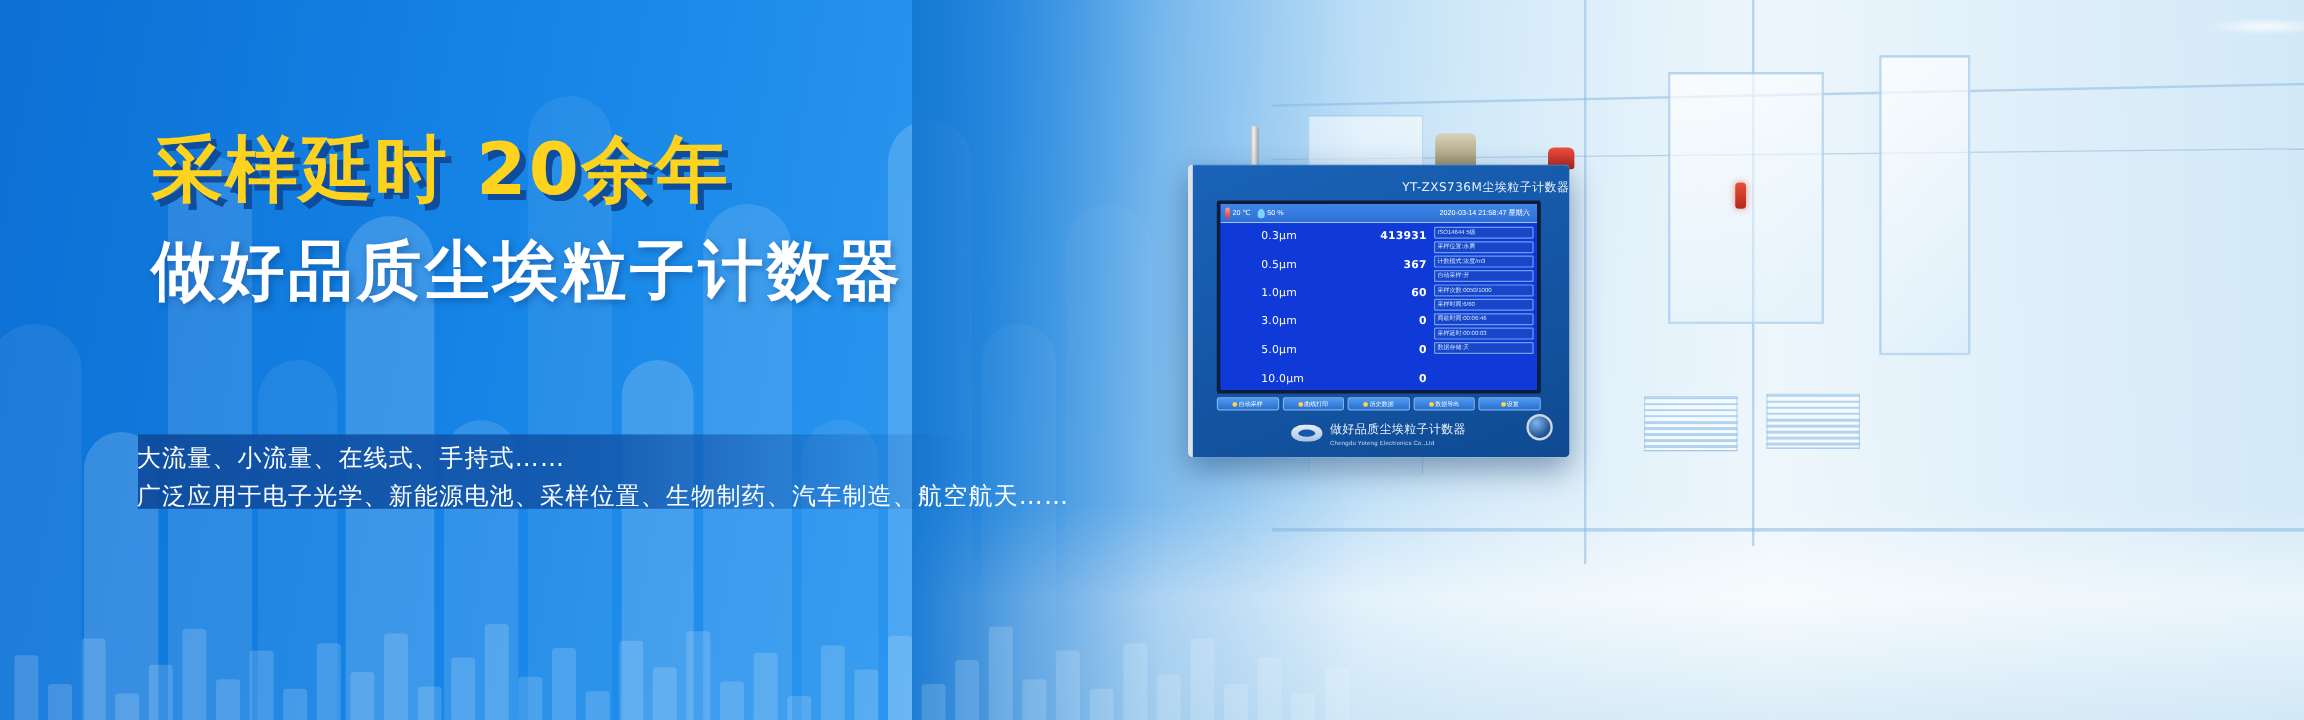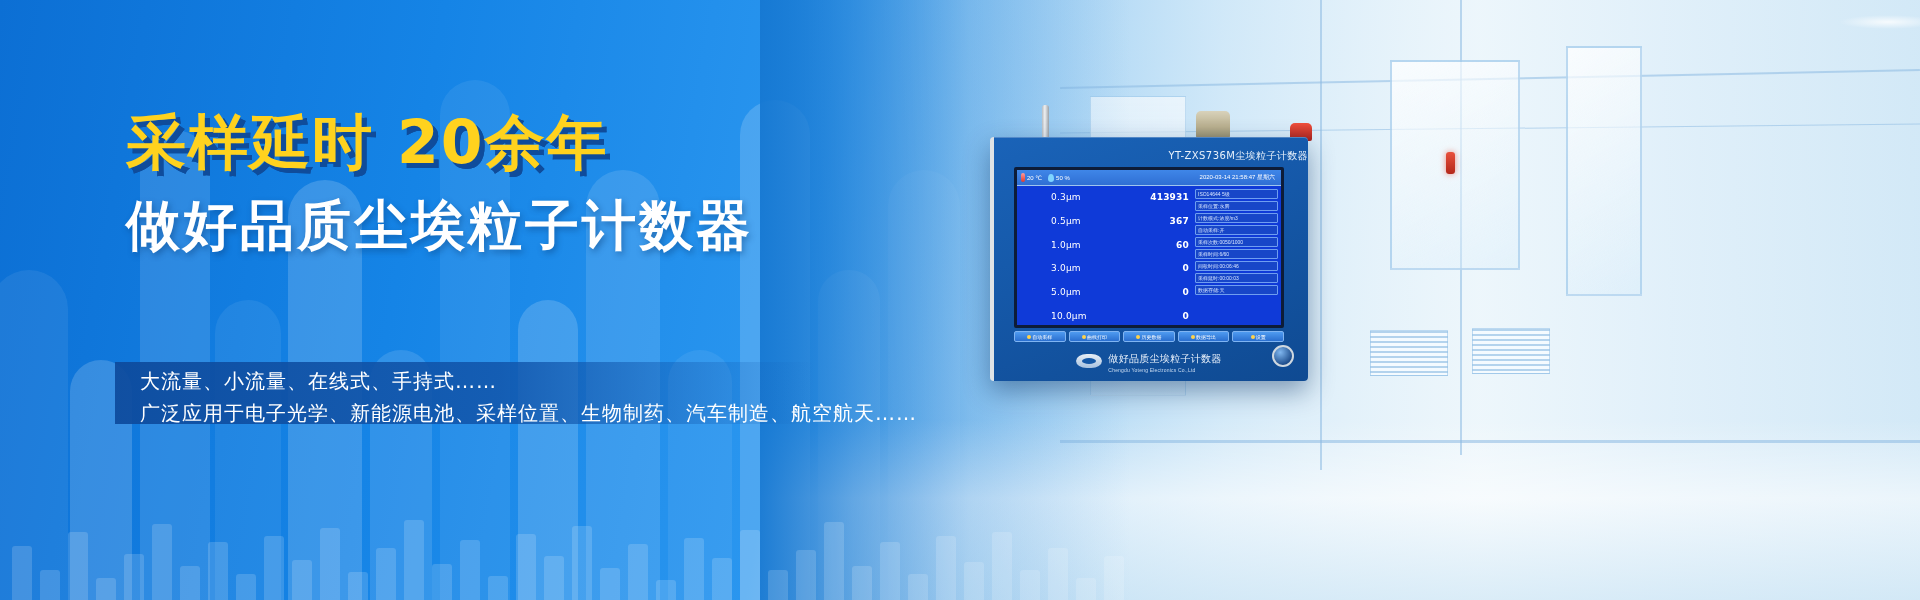--- a/index.html
+++ b/index.html
@@ -79,21 +79,21 @@
     font-size:54px; font-weight:bold; letter-spacing:3px; line-height:1.05;
     color:#ffffff;
     text-shadow:2px 3px 6px rgba(8,60,120,.45);
     font-family:"DejaVu Sans","Liberation Sans",sans-serif;
   }
   .strip{
     position:absolute; left:115px; top:362px;
     width:700px; height:62px;
     background:linear-gradient(90deg,rgba(13,74,156,.92) 0%,rgba(17,86,172,.88) 55%,rgba(22,108,200,.0) 100%);
   }
-  .lines{position:absolute;left:140px;top:365px;width:760px;}
+  .lines{position:absolute;left:114px;top:365px;width:760px;}
   .line{
     color:#ffffff; font-size:20px; letter-spacing:1px; line-height:32px;
     white-space:nowrap;
     font-family:"DejaVu Sans","Liberation Sans",sans-serif;
   }
 
   
   .device{position:absolute;left:990px;top:137px;width:318px;height:244px;}
   .probe{position:absolute;left:52px;top:-32px;width:7px;height:36px;
       background:linear-gradient(90deg,#b8bcc0,#eef0f2 40%,#9aa0a6);border-radius:3px 3px 0 0;}

